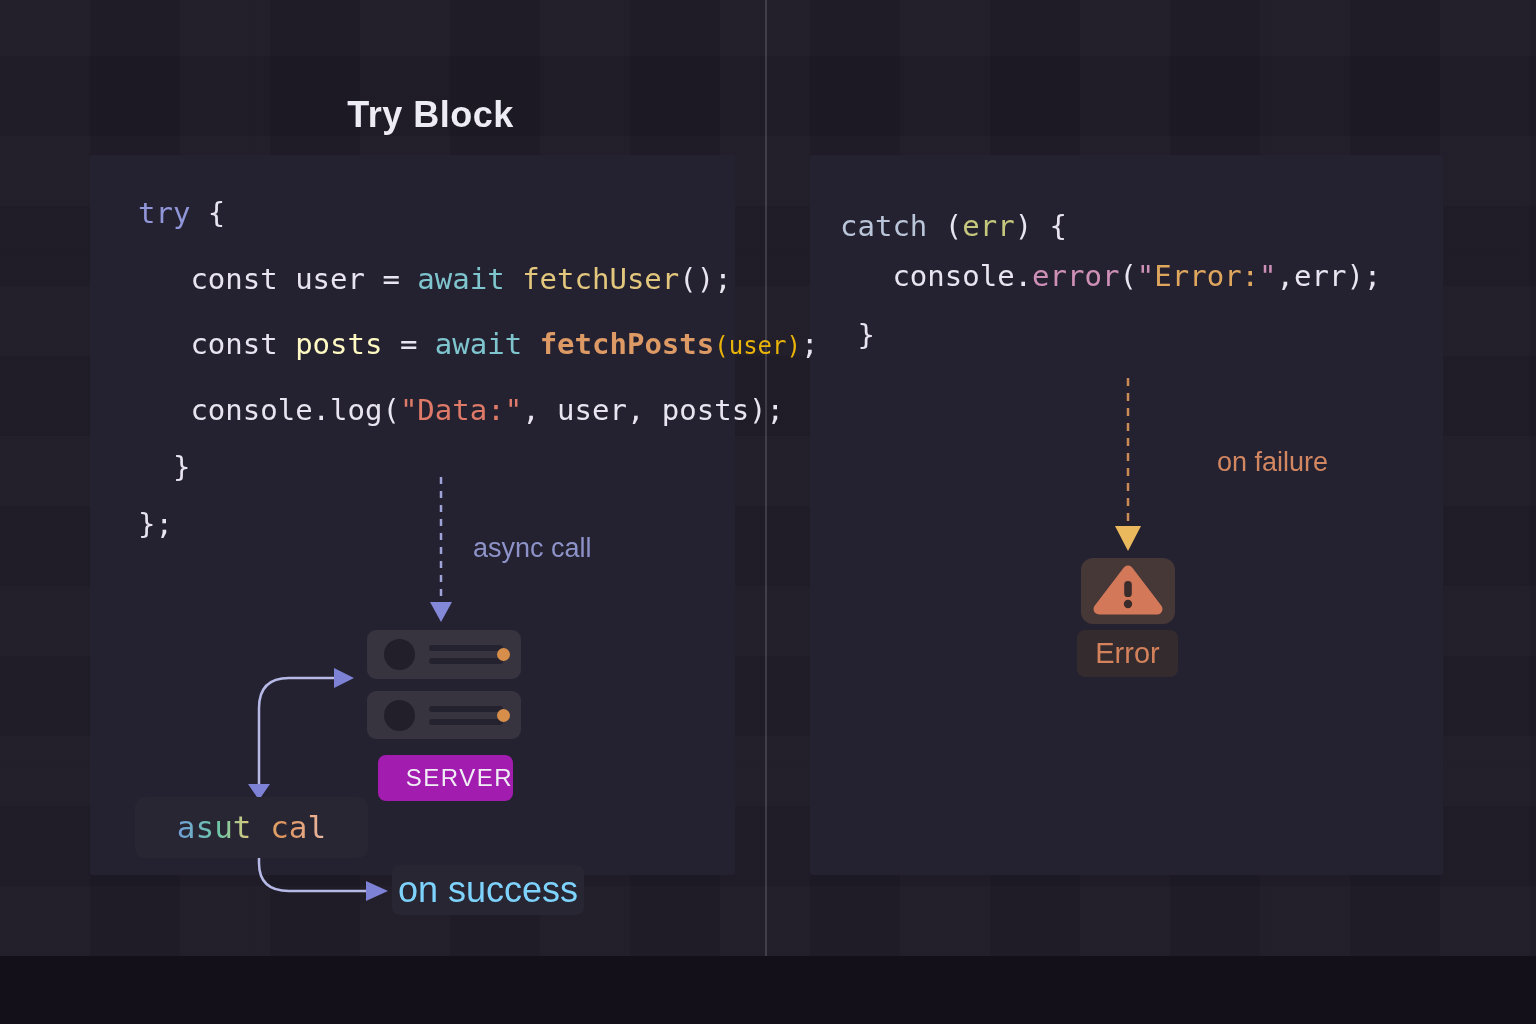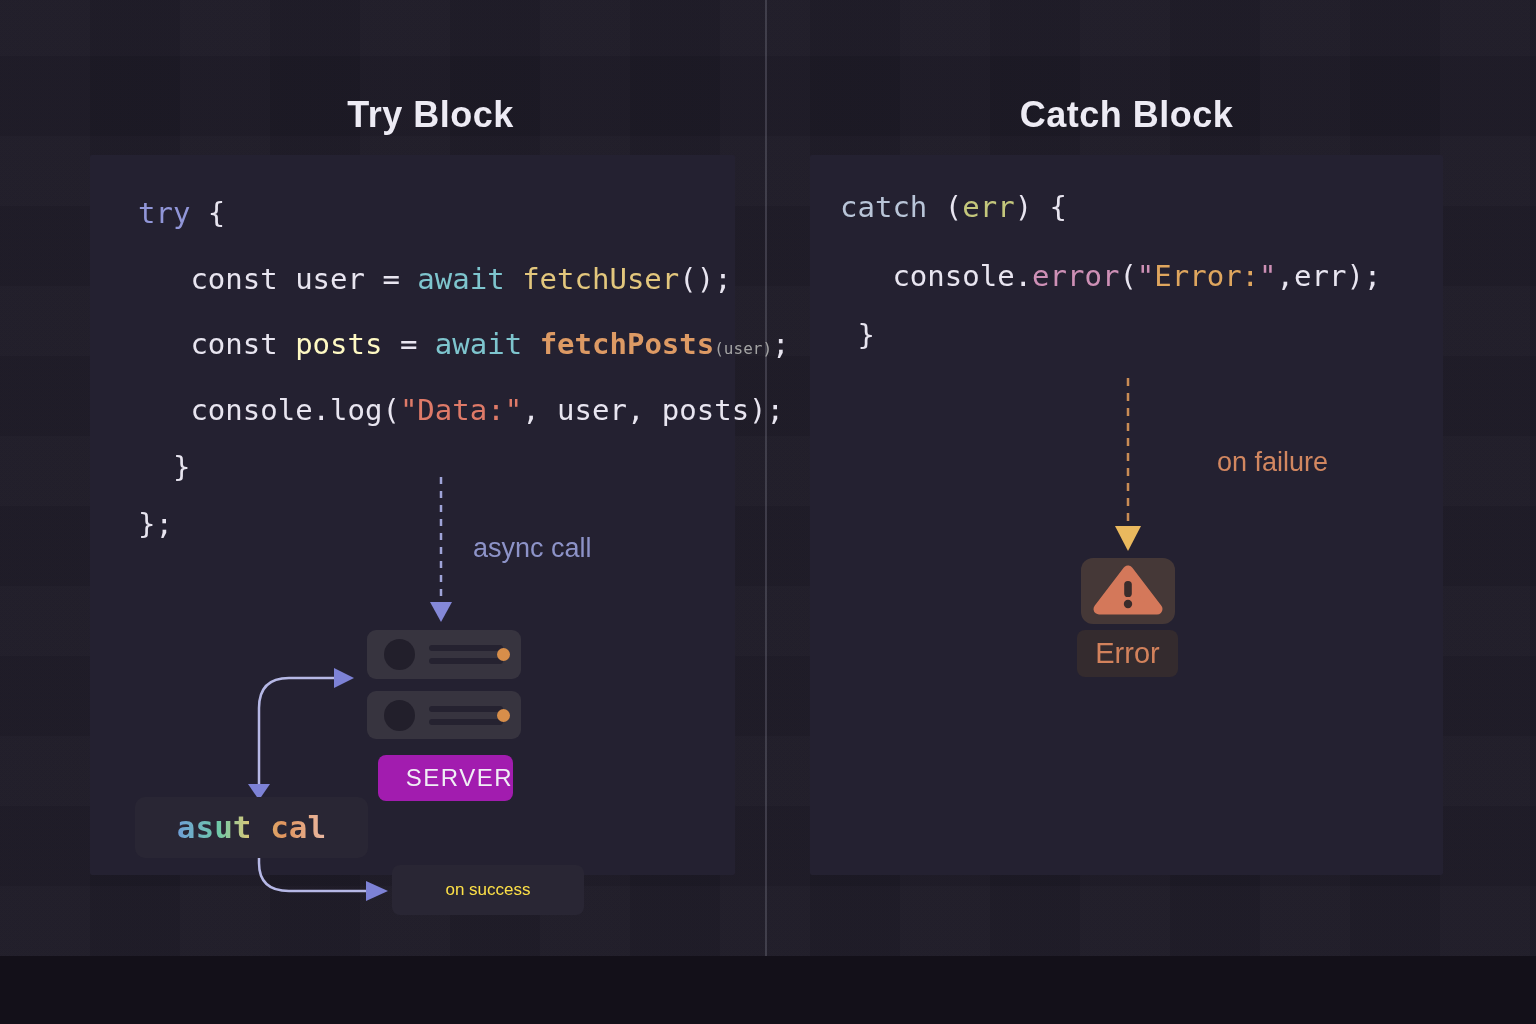--- a/index.html
+++ b/index.html
@@ -34,21 +34,21 @@
   .c-lav{color:#9196d8;}
   .c-teal{color:#7ec5ce;}
   .c-yellow{color:#e3c77d;}
   .c-pink{color:#fef9c3;}
   .c-orange{color:#dd9a64;font-weight:bold;}
   .c-salmon{color:#df7a68;}
   .c-blue{color:#b9c5d8;}
   .c-olive{color:#c4c77c;}
   .c-pinkfn{color:#ce90b6;}
   .c-gold{color:#dfa65e;}
-  .c-dim{color:#a3a3a3; font-size:16px;}
+  .c-dim{color:#eab308; font-size:24px;}
 
   svg.flow{position:absolute; left:0; top:0; pointer-events:none;}
 
   .flow-label{position:absolute; font-size:27px; color:#8d93c8;}
   #label-async-call{left:473px; top:533px;}
   #label-on-failure{left:1217px; top:447px; color:#d28760;}
 
   .server-unit{position:absolute; left:367px; width:154px; height:49px;
     background:#37343f; border-radius:9px;}
   #server-unit-1{top:630px;}
@@ -60,57 +60,56 @@
   .server-bar.b1{top:15px;} .server-bar.b2{top:28px;}
   .server-dot{position:absolute; right:11px; top:18px; width:13px; height:13px;
     border-radius:50%; background:#d78e4a;}
   #server-label-box{position:absolute; left:378px; top:755px; width:135px; height:46px;
     background:#a21caf; border-radius:8px; text-align:right; line-height:46px;
     font-size:24px; font-weight:500; color:#f0eef5; letter-spacing:1.5px;}
 
   #async-box{position:absolute; left:135px; top:797px; width:233px; height:61px;
     background:#292634; border-radius:10px; text-align:center; line-height:61px;}
   #async-box .gradient-text{
-    font-family:"DejaVu Sans Mono", monospace; font-size:31px; font-weight:700;
+    font-family:"DejaVu Sans Mono", monospace; font-size:31px; font-weight:400;
     background:linear-gradient(90deg,#6f9fd8 0%,#6fc9a8 28%,#d8c87a 48%,#e0945e 72%,#eab9a4 100%);
     -webkit-background-clip:text; background-clip:text; color:transparent;text-align:center;}
 
   #on-success-box{position:absolute; left:392px; top:865px; width:192px; height:50px;
     background:#292634; border-radius:8px; text-align:center; line-height:50px;
-    font-size:17px; color:#fde047;}
+    font-size:36px; color:#7dd3fc;}
 
   #warning-box{position:absolute; left:1081px; top:558px; width:94px; height:66px;
     background:#453837; border-radius:12px;}
   #error-box{position:absolute; left:1077px; top:630px; width:101px; height:47px;
     background:#342b2e; border-radius:8px; text-align:center; line-height:47px;
     font-size:29px; color:#d3825c;}
 </style>
 </head>
 <body>
 
 <div id="stage">
 
   <div id="divider"></div>
 
   <div class="panel" id="panel-try"></div>
   <div class="panel" id="panel-catch"></div>
 
   <div class="block-title" id="title-try">Try Block</div>
-  <div class="block-title" id="title-catch">Catch Block</div>
 
   <div class="code-area" id="code-try">
       <div class="code-line" style="top: 196px;"><span class="c-lav">try</span><span class="c-plain"> {</span></div>
       <div class="code-line" style="top: 262px;"><span class="c-plain">   const user = </span><span class="c-teal">await</span><span class="c-plain"> </span><span class="c-yellow">fetchUser</span><span class="c-plain">();</span></div>
       <div class="code-line" style="top: 327px;"><span class="c-plain">   const </span><span class="c-pink">posts</span><span class="c-plain"> = </span><span class="c-teal">await</span><span class="c-plain"> </span><span class="c-orange">fetchPosts</span><span class="c-dim">(user)</span><span class="c-plain">;</span></div>
       <div class="code-line" style="top: 393px;"><span class="c-plain">   console.log(</span><span class="c-salmon">"Data:"</span><span class="c-plain">, user, posts);</span></div>
       <div class="code-line" style="top: 450px;"><span class="c-plain">  }</span></div>
       <div class="code-line" style="top: 507px;"><span class="c-plain">};</span></div>
     </div>
   <div class="code-area" id="code-catch">
-      <div class="code-line" style="top: 190px;"><span class="c-blue">catch </span><span class="c-plain">(</span><span class="c-olive">err</span><span class="c-plain">) {</span></div>
+      <div class="code-line" style="top: 209px;"><span class="c-blue">catch </span><span class="c-plain">(</span><span class="c-olive">err</span><span class="c-plain">) {</span></div>
       <div class="code-line" style="top: 259px;"><span class="c-plain">   console.</span><span class="c-pinkfn">error</span><span class="c-plain">(</span><span class="c-pinkfn">"</span><span class="c-gold">Error:</span><span class="c-pinkfn">"</span><span class="c-plain">,err);</span></div>
       <div class="code-line" style="top: 318px;"><span class="c-plain"> }</span></div>
     </div>
 
   <svg class="flow" width="1536" height="1024" viewBox="0 0 1536 1024">
 
     <g>
       <path d="M441 477 L441 605" stroke="#9fa4d8" stroke-width="2.5" stroke-dasharray="7 7" fill="none"></path>
       <polygon points="430,602 452,602 441,622" fill="#8488d8"></polygon>
     </g>

